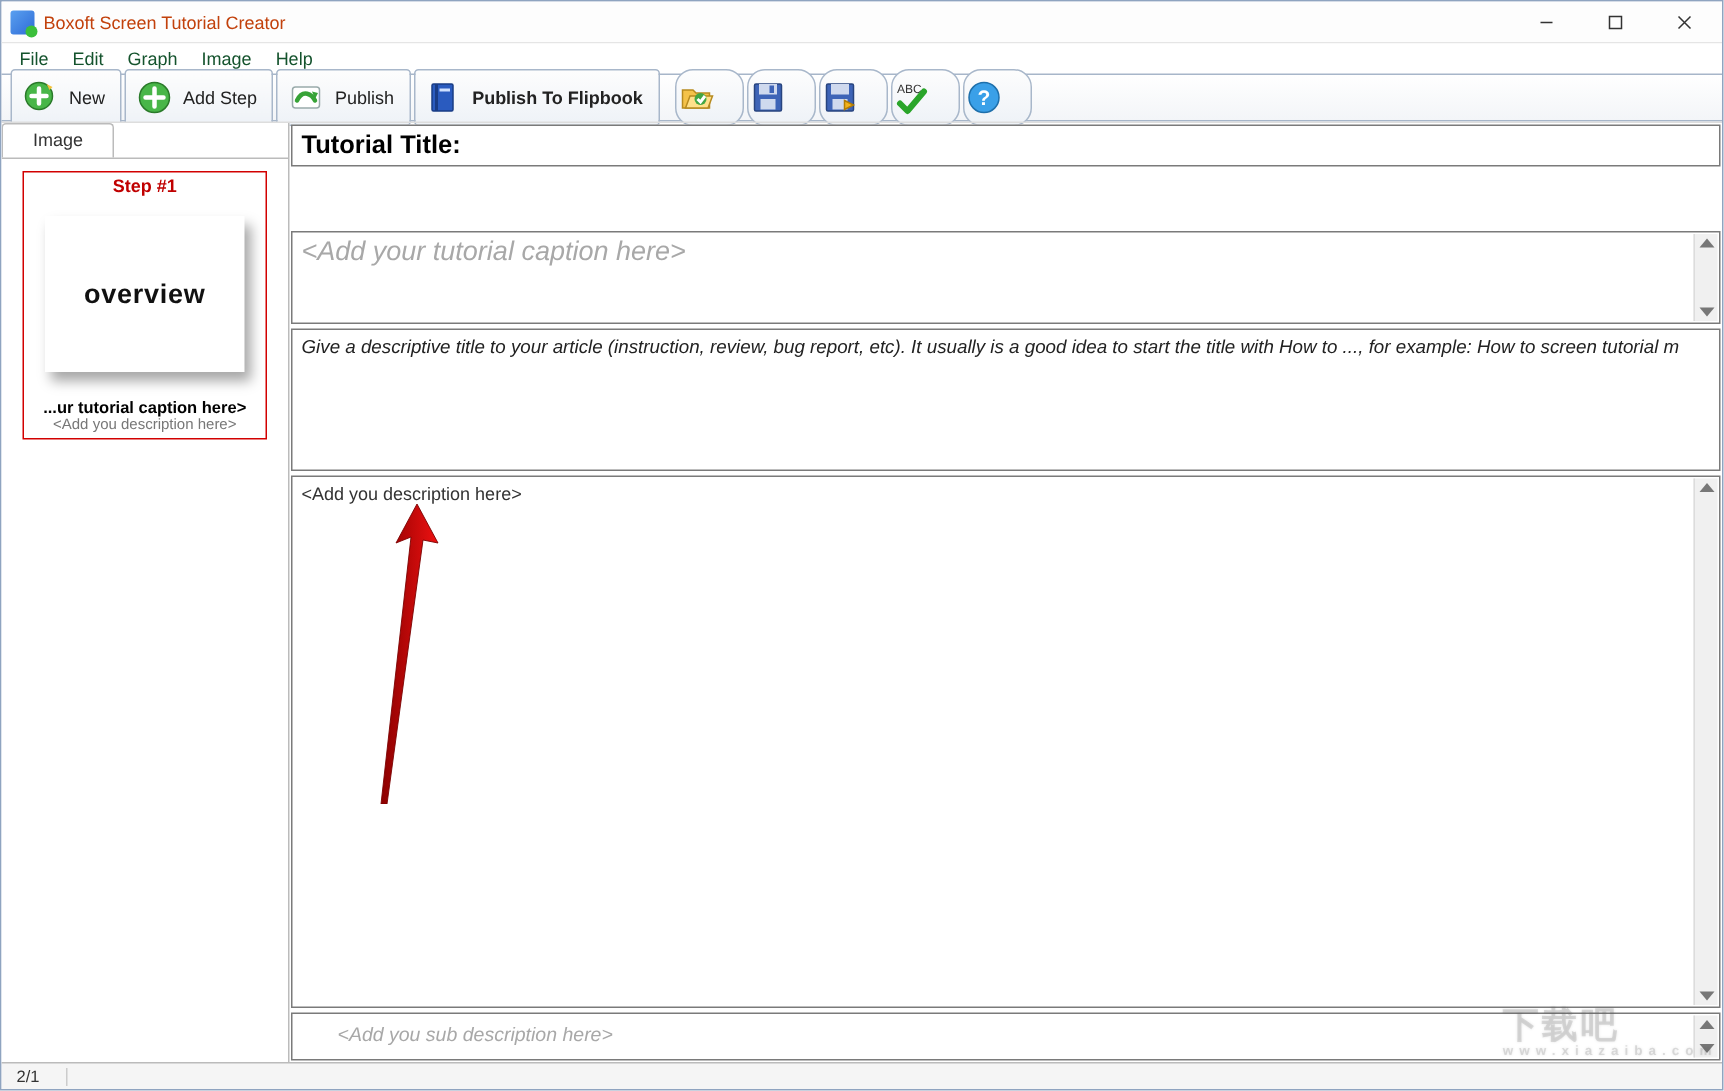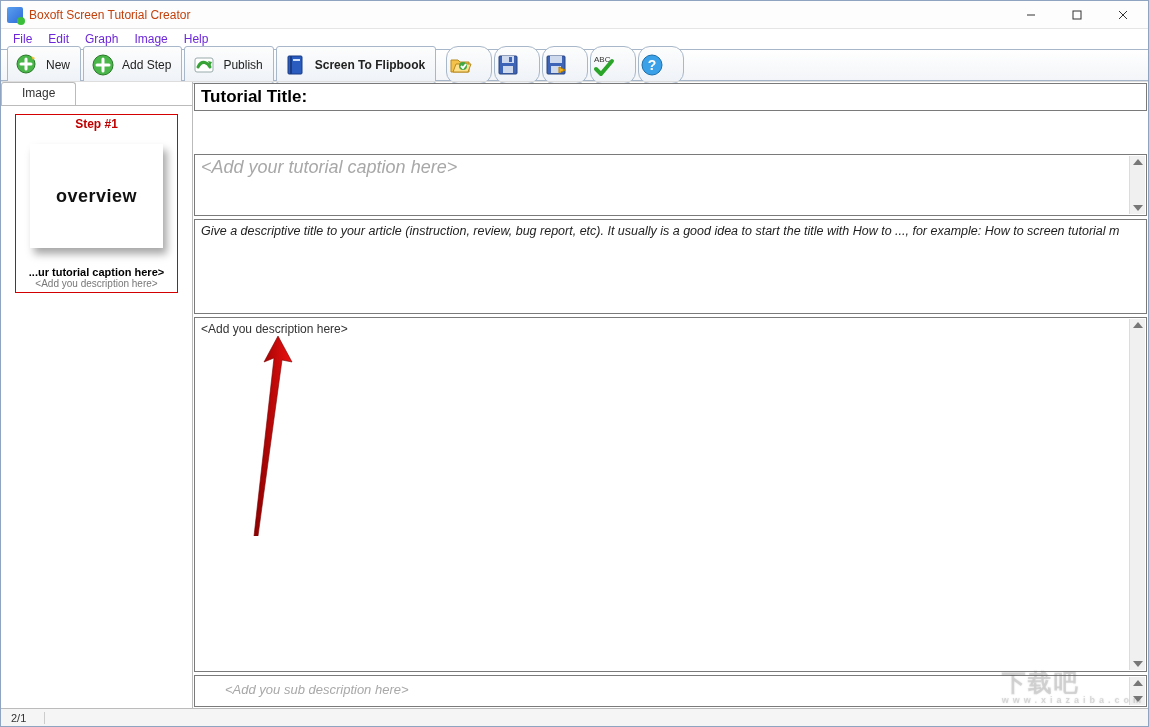--- a/index.html
+++ b/index.html
@@ -40,21 +40,21 @@
     width: 46px; height: 28px; display: flex; align-items: center; justify-content: center;
     color: #555;
   }
   
   .menubar {
     height: 20px;
     display: flex;
     align-items: center;
     padding: 0 4px;
     font-size: 12px;
-    color: #6d28d9;
+    color: #14532d;
     background:#fff;
   }
   .menubar .menu-item { padding: 2px 8px; }
   
   .toolbar {
     height: 32px;
     border-top: 1px solid #a7b6c9;
     border-bottom: 1px solid #a7b6c9;
     background: linear-gradient(#fff,#f3f5f8);
     display: flex;
@@ -270,21 +270,21 @@
     <span>Publish</span>
   </div>
   <div class="tbtn">
     <span class="ticon">
       <svg viewBox="0 0 24 24">
           <rect x="4" y="3" width="14" height="18" rx="1" fill="#2a5bbf" stroke="#193c85"></rect>
           <rect x="6" y="3" width="2" height="18" fill="#193c85"></rect>
           <rect x="9" y="6" width="7" height="2" fill="#cfe0ff"></rect>
         </svg>
     </span>
-    <span class="export-label">Screen To Flipbook</span>
+    <span class="export-label">Publish To Flipbook</span>
   </div>
   <div class="tool-gap"></div>
   <div class="tbtn icon-only">
     <span class="ticon">
       <svg viewBox="0 0 24 24">
           <path d="M3 7h7l2 2h9v10H3z" fill="#f4c24a" stroke="#b78a1f"></path>
           <path d="M5 19l3-8h15l-3 8z" fill="#ffe08a" stroke="#b78a1f"></path>
           <circle cx="15" cy="13" r="4" fill="#43a643"></circle>
           <path d="M13 13l2 2 3-4" stroke="#fff" stroke-width="2" fill="none"></path>
         </svg>

